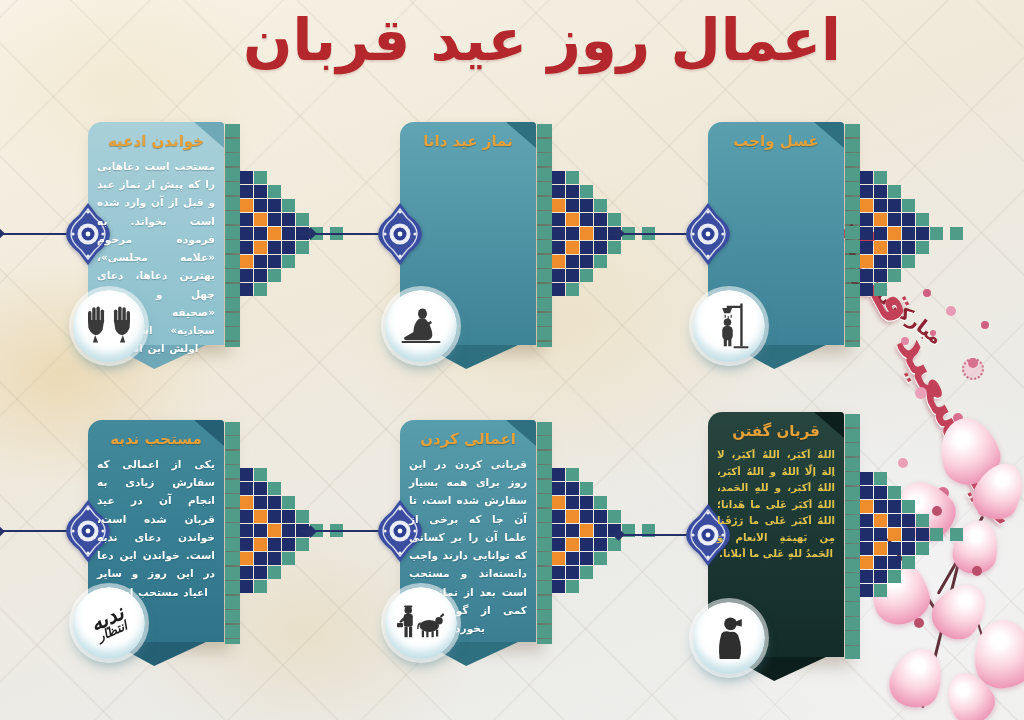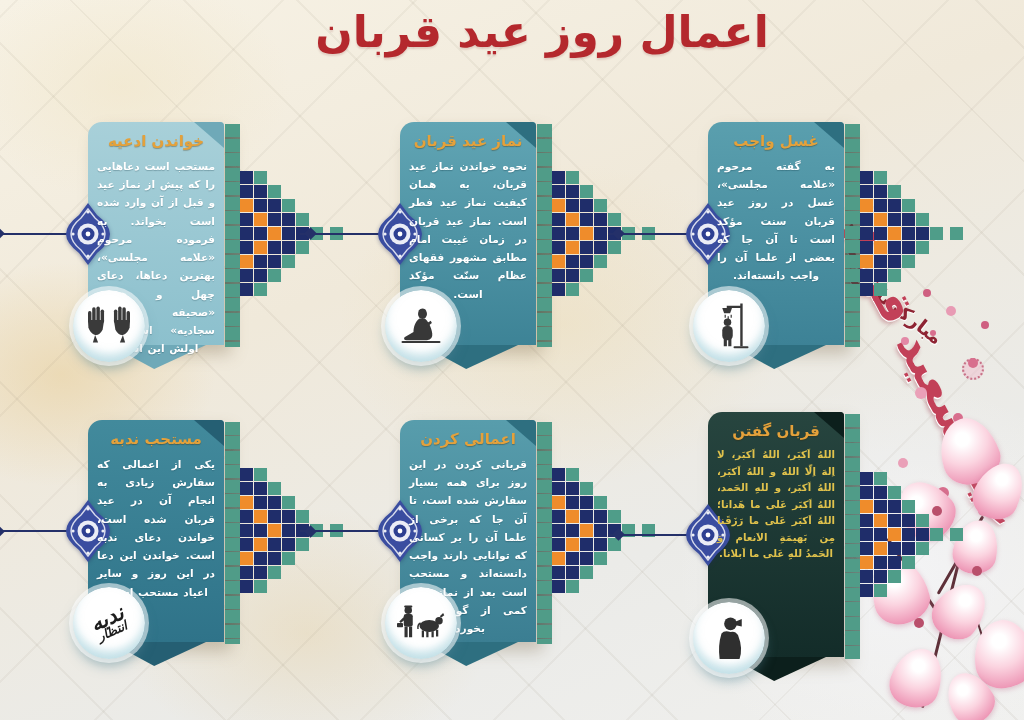--- a/index.html
+++ b/index.html
@@ -19,21 +19,21 @@
   
   .stage::before{
     content:""; position:absolute; inset:0; pointer-events:none; opacity:.55;
     background:
       repeating-linear-gradient(45deg, transparent 0 78px, rgba(140,130,110,.16) 78px 80px),
       repeating-linear-gradient(-45deg, transparent 0 92px, rgba(140,130,110,.13) 92px 94px);
   }
 
   .page-title{
     position:absolute; top:6px; right:0; left:60px; text-align:center;
-    font-size:44px; font-weight:bold; color:#b4282d; direction:rtl;
+    font-size:58px; font-weight:bold; color:#b4282d; direction:rtl;
     text-shadow:0 2px 2px rgba(120,30,30,.15); letter-spacing:1px;
   }
 
   
   .card{ position:absolute; width:136px; z-index:2;text-decoration:underline; }
   .col1{ left:88px; } .col2{ left:400px; } .col3{ left:708px; }
   .row1{ top:122px; height:223px; }
   .row2{ top:420px; height:222px; }
   .card-shape{
     position:absolute; inset:0; border-radius:14px 4px 0 10px;
@@ -308,22 +308,21 @@
     <div class="fold-top"></div>
     <div class="fold-bottom"></div>
     <div class="pixel-strip"></div>
     <svg class="pixel-arrow">
         <use href="#px-arrow"></use>
       </svg>
     <svg class="ornament">
         <use href="#orn"></use>
       </svg>
     <div class="card-inner">
-      <h2 class="card-title">نماز عید قربان</h2>
-      <p class="card-text">نحوه خواندن نماز عید قربان، به همان کیفیت نماز عید فطر است. نماز عید قربان در زمان غیبت امام مطابق مشهور فقهای عظام سنّت مؤکد است.</p>
+      <h2 class="card-title">نماز عید دانا</h2>
     </div>
     <div class="icon-circle">
       <svg viewBox="0 0 64 48">
           <use href="#kneel"></use>
         </svg>
     </div>
   </section>
 
   <section class="card col3 row1 c3">
     <div class="connector">
@@ -334,21 +333,20 @@
     <div class="fold-bottom"></div>
     <div class="pixel-strip"></div>
     <svg class="pixel-arrow">
         <use href="#px-arrow"></use>
       </svg>
     <svg class="ornament">
         <use href="#orn"></use>
       </svg>
     <div class="card-inner">
       <h2 class="card-title">غسل واجب</h2>
-      <p class="card-text">به گفته مرحوم «علامه مجلسی»، غسل در روز عید قربان سنت مؤکد است تا آن جا که بعضی از علما آن را واجب دانسته‌اند.</p>
     </div>
     <div class="icon-circle">
       <svg viewBox="0 0 64 64">
           <use href="#shower"></use>
         </svg>
     </div>
   </section>
 
   <section class="card col1 row2 c4">
     <div class="connector">

